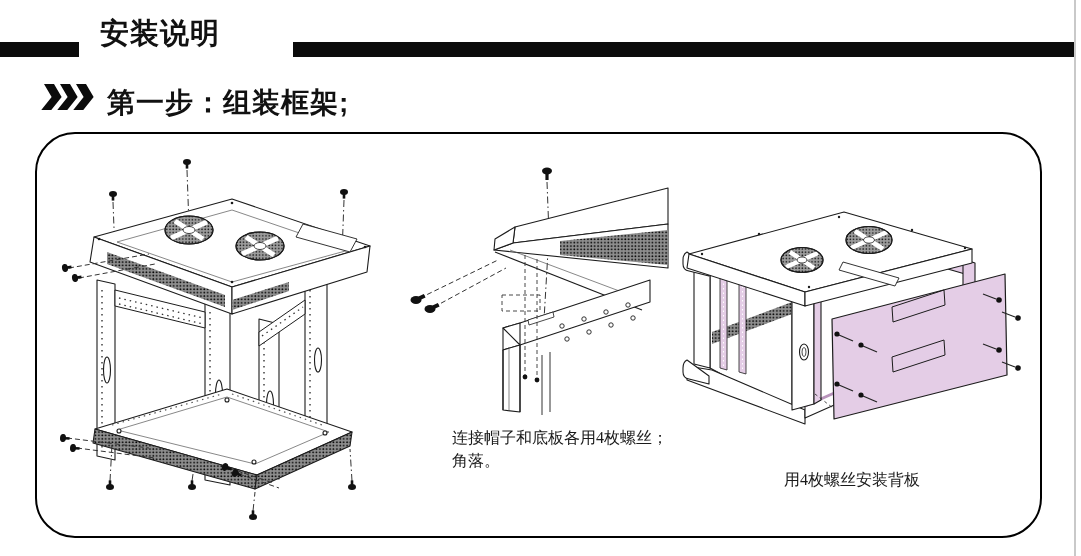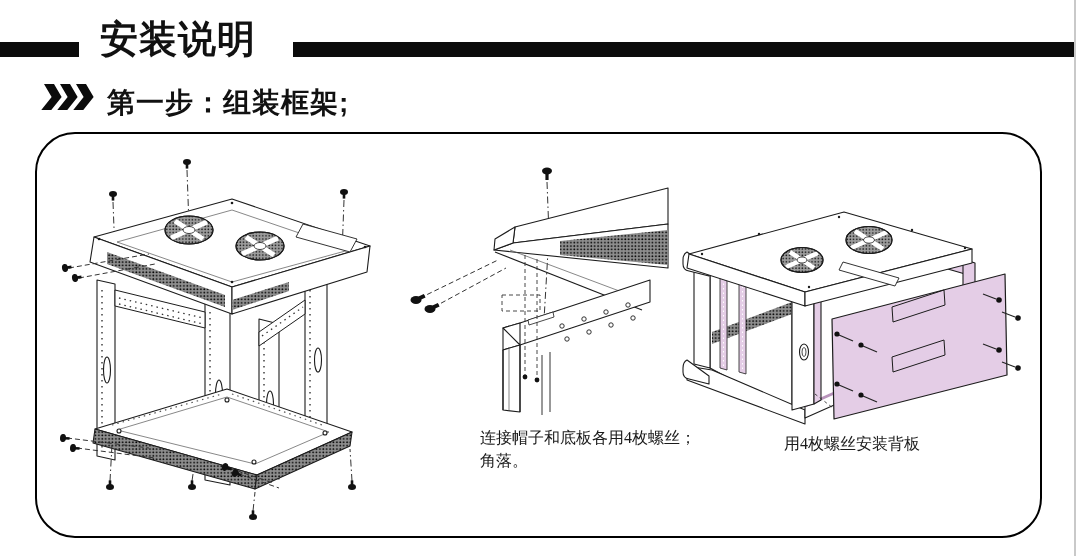--- a/index.html
+++ b/index.html
@@ -4,32 +4,32 @@
 <style>
   html,body{margin:0;padding:0;background:#fff;}
   .page{position:relative;width:1081px;height:556px;background:#fff;overflow:hidden;
         font-family:"Liberation Sans", sans-serif;color:#111;}
   .abs{position:absolute;}
   
   .bar{background:#0b0b0b;height:15px;}
   .bar-left{left:0;top:42px;width:79px;}
   .bar-right{left:293px;top:42px;width:783px;}
   .title{left:100px;top:14px;font-family:"Liberation Serif","DejaVu Serif",serif;
-         font-weight:bold;font-size:38px;letter-spacing:1px;white-space:nowrap;}
+         font-weight:bold;font-size:29px;letter-spacing:1px;white-space:nowrap;}
   
   .chev{left:40px;top:84px;}
   .step{left:107px;top:84px;font-size:28px;font-weight:bold;letter-spacing:1px;white-space:nowrap;
         font-family:"Liberation Sans","DejaVu Sans",sans-serif;}
   
   .panel{left:35px;top:132px;width:1003px;height:402px;border:2.5px solid #000;border-radius:40px;}
   .fig{position:absolute;}
   .caption{position:absolute;font-family:"Liberation Serif","DejaVu Serif",serif;
            font-size:16px;line-height:23px;color:#1a1a1a;white-space:nowrap;}
-  .caption span{display:block;margin-left:28px;}
-  .cap-center{text-align:center;}
+  .caption span{display:block;}
+  .cap-center{text-align:center;margin-top:36px;}
   .page-edge{left:1074px;top:0;width:2px;height:556px;background:#c9c9c9;}
   svg{display:block;overflow:visible;}
 </style>
 </head>
 <body>
 
 <div class="page">
 
   <div class="abs bar bar-left"></div>
   <div class="abs title">安装说明</div>

